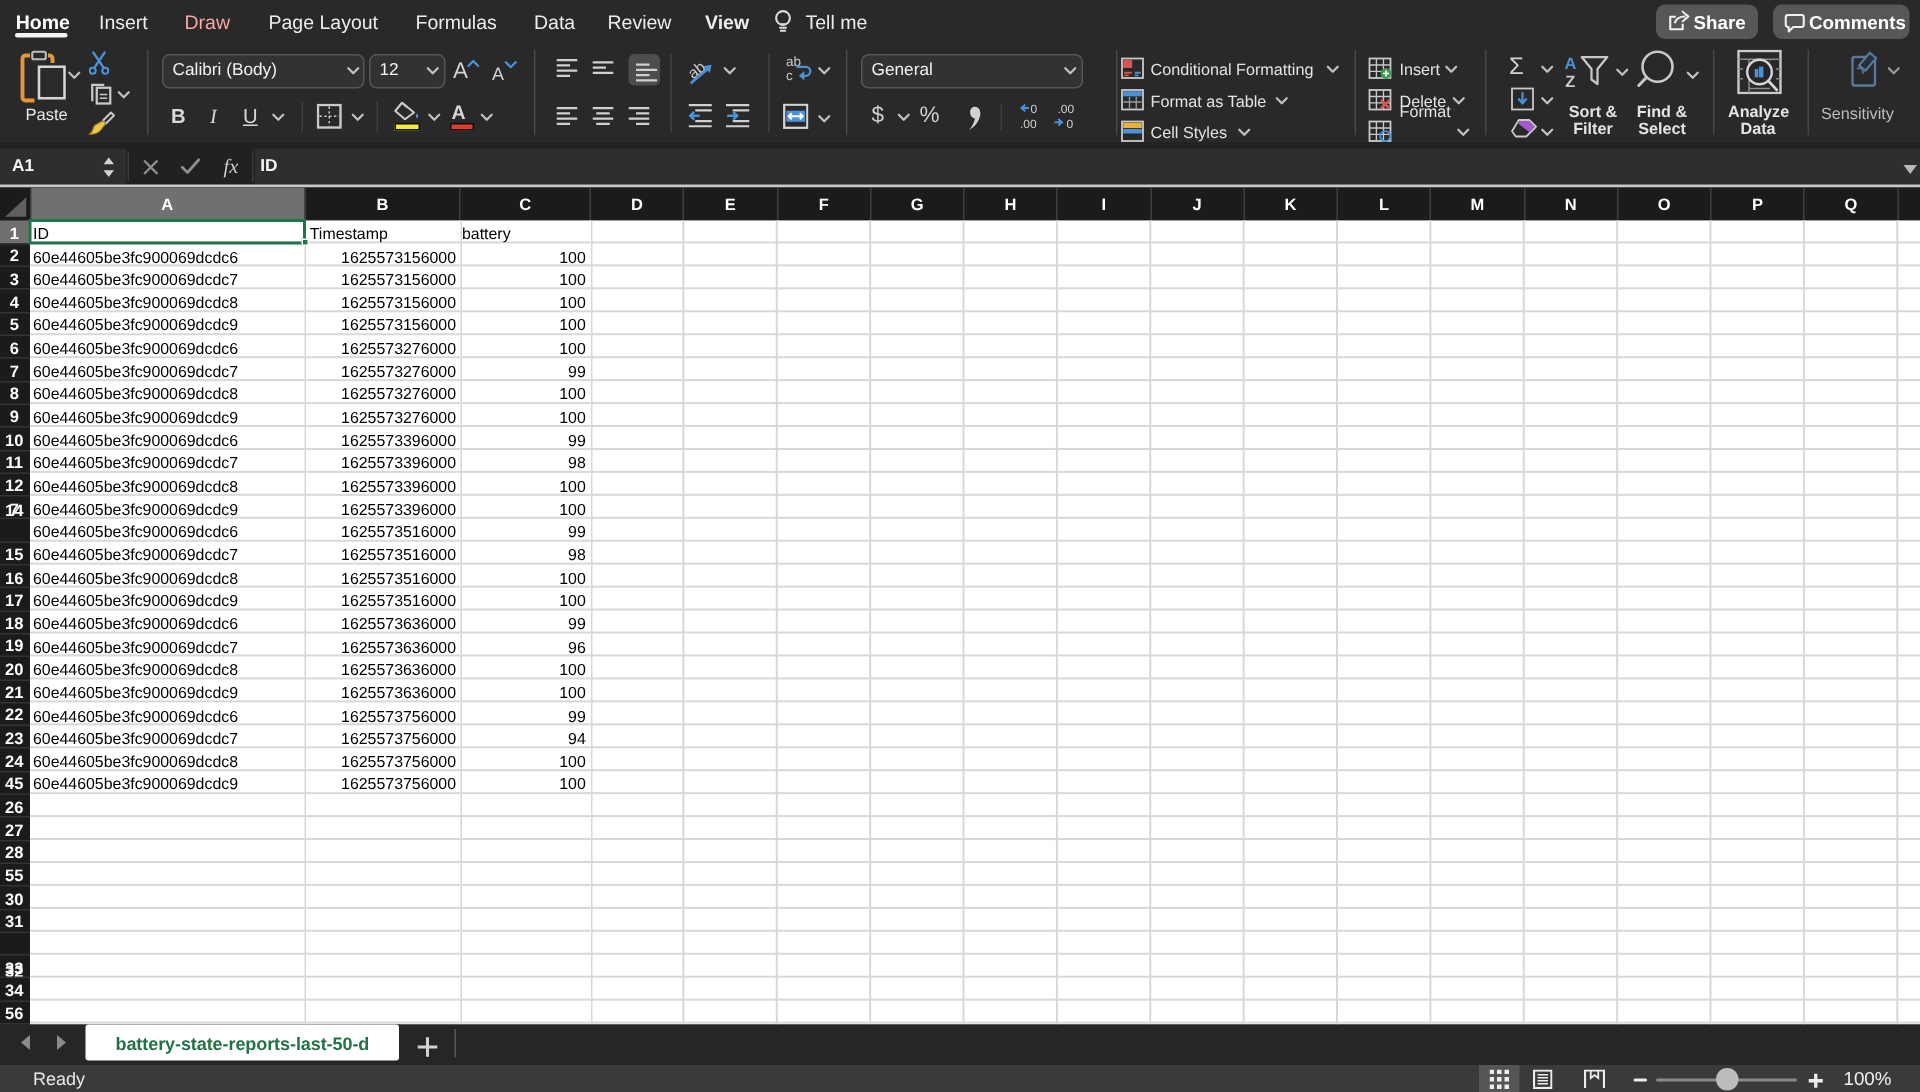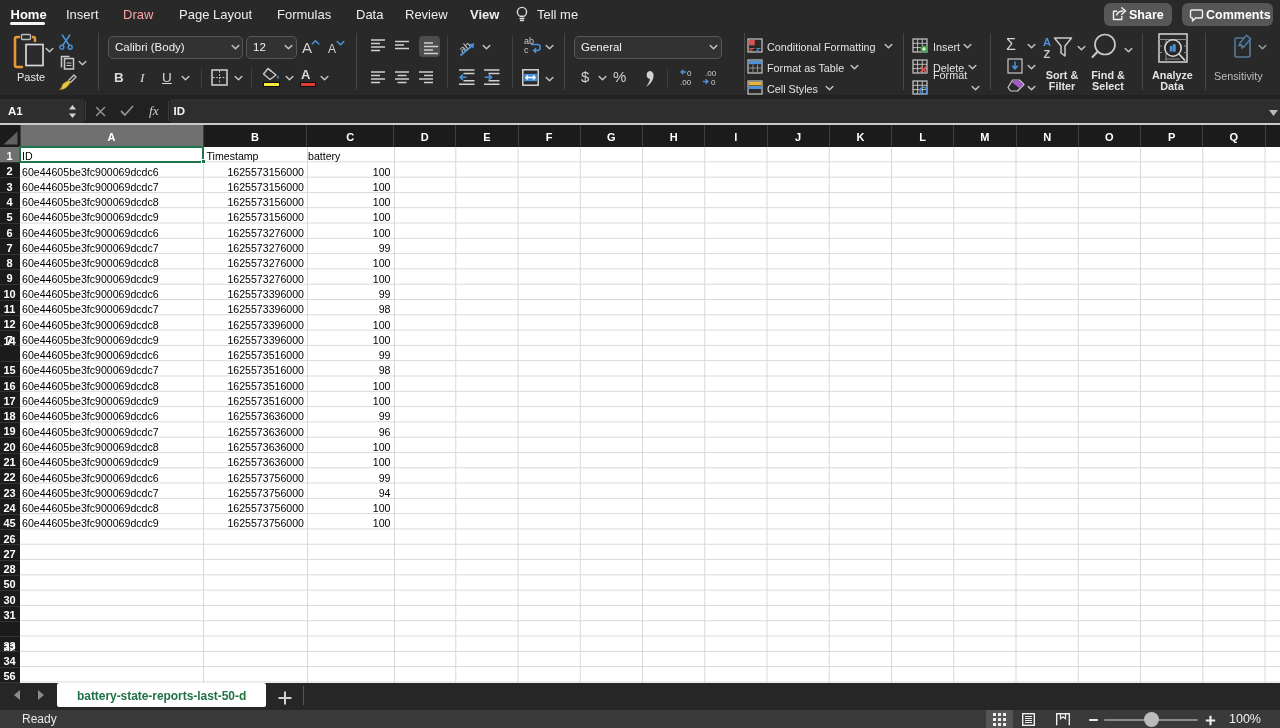--- a/index.html
+++ b/index.html
@@ -445,21 +445,21 @@
 <div class="rn" style="left:0;top:501.90000000000003px">24</div>
 <div class="ab" style="left:0;top:513.7px;width:20px;height:1px;background:#333"></div>
 <div class="rn" style="left:0;top:517.2px">45</div>
 <div class="ab" style="left:0;top:529.0px;width:20px;height:1px;background:#333"></div>
 <div class="rn" style="left:0;top:532.5px">26</div>
 <div class="ab" style="left:0;top:544.3px;width:20px;height:1px;background:#333"></div>
 <div class="rn" style="left:0;top:547.8px">27</div>
 <div class="ab" style="left:0;top:559.5999999999999px;width:20px;height:1px;background:#333"></div>
 <div class="rn" style="left:0;top:563.1px">28</div>
 <div class="ab" style="left:0;top:574.9px;width:20px;height:1px;background:#333"></div>
-<div class="rn" style="left:0;top:578.4000000000001px">50</div>
+<div class="rn" style="left:0;top:578.4000000000001px">55</div>
 <div class="ab" style="left:0;top:590.2px;width:20px;height:1px;background:#333"></div>
 <div class="rn" style="left:0;top:593.7px">30</div>
 <div class="ab" style="left:0;top:605.5px;width:20px;height:1px;background:#333"></div>
 <div class="rn" style="left:0;top:609.0px">31</div>
 <div class="ab" style="left:0;top:620.8px;width:20px;height:1px;background:#333"></div>
 <div class="rn" style="left:0;top:642px">32</div>
 <div class="ab" style="left:0;top:636.0999999999999px;width:20px;height:1px;background:#333"></div>
 <div class="rn" style="left:0;top:639.6px">33</div>
 <div class="ab" style="left:0;top:651.4px;width:20px;height:1px;background:#333"></div>
 <div class="rn" style="left:0;top:654.9000000000001px">34</div>

